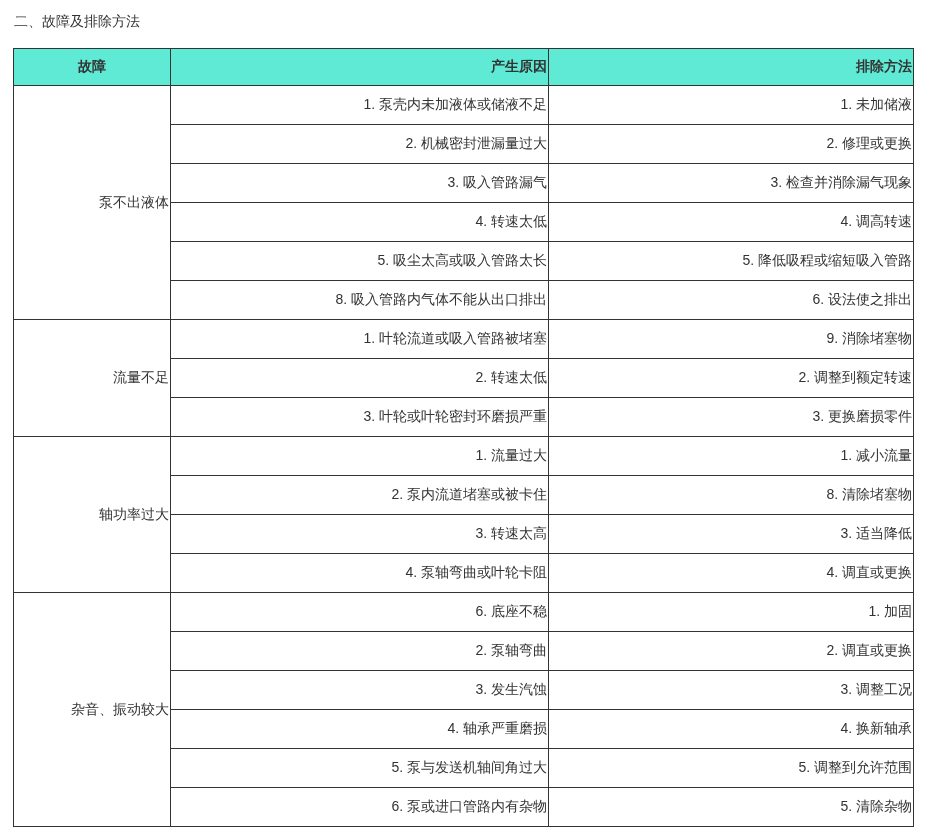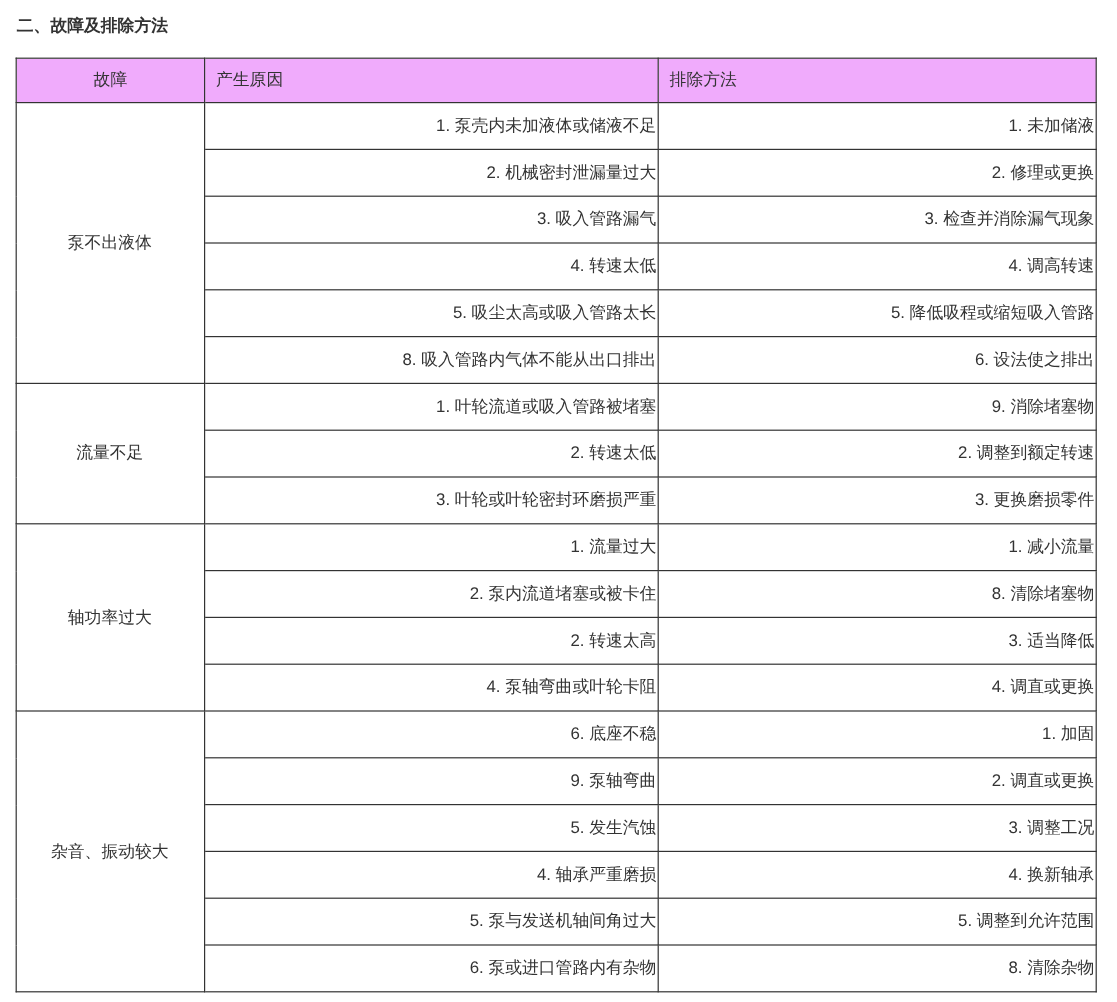--- a/index.html
+++ b/index.html
@@ -12,21 +12,21 @@
     height: 835px;
     position: relative;
     font-family: "Liberation Sans", "DejaVu Sans", sans-serif;
     color: #333333;
   }
   .page-title {
     position: absolute;
     left: 14px;
     top: 13px;
     font-size: 14px;
-    font-weight: bold;
+    font-weight: normal;
     color: #333333;
     white-space: nowrap;
   }
   table.fault-table {
     position: absolute;
     left: 13px;
     top: 48px;
     width: 900px;
     border-collapse: collapse;
     table-layout: fixed;
@@ -35,38 +35,38 @@
   .fault-table td {
     border: 1px solid #333333;
     font-size: 14px;
     color: #333333;
     overflow: hidden;
     white-space: nowrap;
     box-sizing: border-box;
   }
   .fault-table thead th {
     height: 37px;
-    font-weight: normal;
-    background: #f0abfc;
+    font-weight: bold;
+    background: #5eead4;
   }
   .fault-table thead th.center {
     text-align: center;
   }
   .fault-table thead th.left {
-    text-align: left;
+    text-align: right;
     padding-left: 9px;
   }
   .fault-table tbody td {
     height: 39px;
     text-align: right;
     padding-left: 9px;
     font-weight: normal;
   }
   .fault-table tbody td.fault-cell {
-    text-align: center;
+    text-align: right;
     padding-left: 0;
     vertical-align: middle;
   }
 </style>
 </head>
 <body>
 
 <div class="page-title">二、故障及排除方法</div>
 
 <table class="fault-table">
@@ -124,46 +124,46 @@
       <tr>
         <td rowspan="4" class="fault-cell">轴功率过大</td>
         <td class="cause-cell">1. 流量过大</td>
         <td class="remedy-cell">1. 减小流量</td>
       </tr>
       <tr>
         <td class="cause-cell">2. 泵内流道堵塞或被卡住</td>
         <td class="remedy-cell">8. 清除堵塞物</td>
       </tr>
       <tr>
-        <td class="cause-cell">2. 转速太高</td>
+        <td class="cause-cell">3. 转速太高</td>
         <td class="remedy-cell">3. 适当降低</td>
       </tr>
       <tr>
         <td class="cause-cell">4. 泵轴弯曲或叶轮卡阻</td>
         <td class="remedy-cell">4. 调直或更换</td>
       </tr>
       <tr>
         <td rowspan="6" class="fault-cell">杂音、振动较大</td>
         <td class="cause-cell">6. 底座不稳</td>
         <td class="remedy-cell">1. 加固</td>
       </tr>
       <tr>
-        <td class="cause-cell">9. 泵轴弯曲</td>
+        <td class="cause-cell">2. 泵轴弯曲</td>
         <td class="remedy-cell">2. 调直或更换</td>
       </tr>
       <tr>
-        <td class="cause-cell">5. 发生汽蚀</td>
+        <td class="cause-cell">3. 发生汽蚀</td>
         <td class="remedy-cell">3. 调整工况</td>
       </tr>
       <tr>
         <td class="cause-cell">4. 轴承严重磨损</td>
         <td class="remedy-cell">4. 换新轴承</td>
       </tr>
       <tr>
         <td class="cause-cell">5. 泵与发送机轴间角过大</td>
         <td class="remedy-cell">5. 调整到允许范围</td>
       </tr>
       <tr>
         <td class="cause-cell">6. 泵或进口管路内有杂物</td>
-        <td class="remedy-cell">8. 清除杂物</td>
+        <td class="remedy-cell">5. 清除杂物</td>
       </tr>
     </tbody>
 </table>
 
 </body></html>

